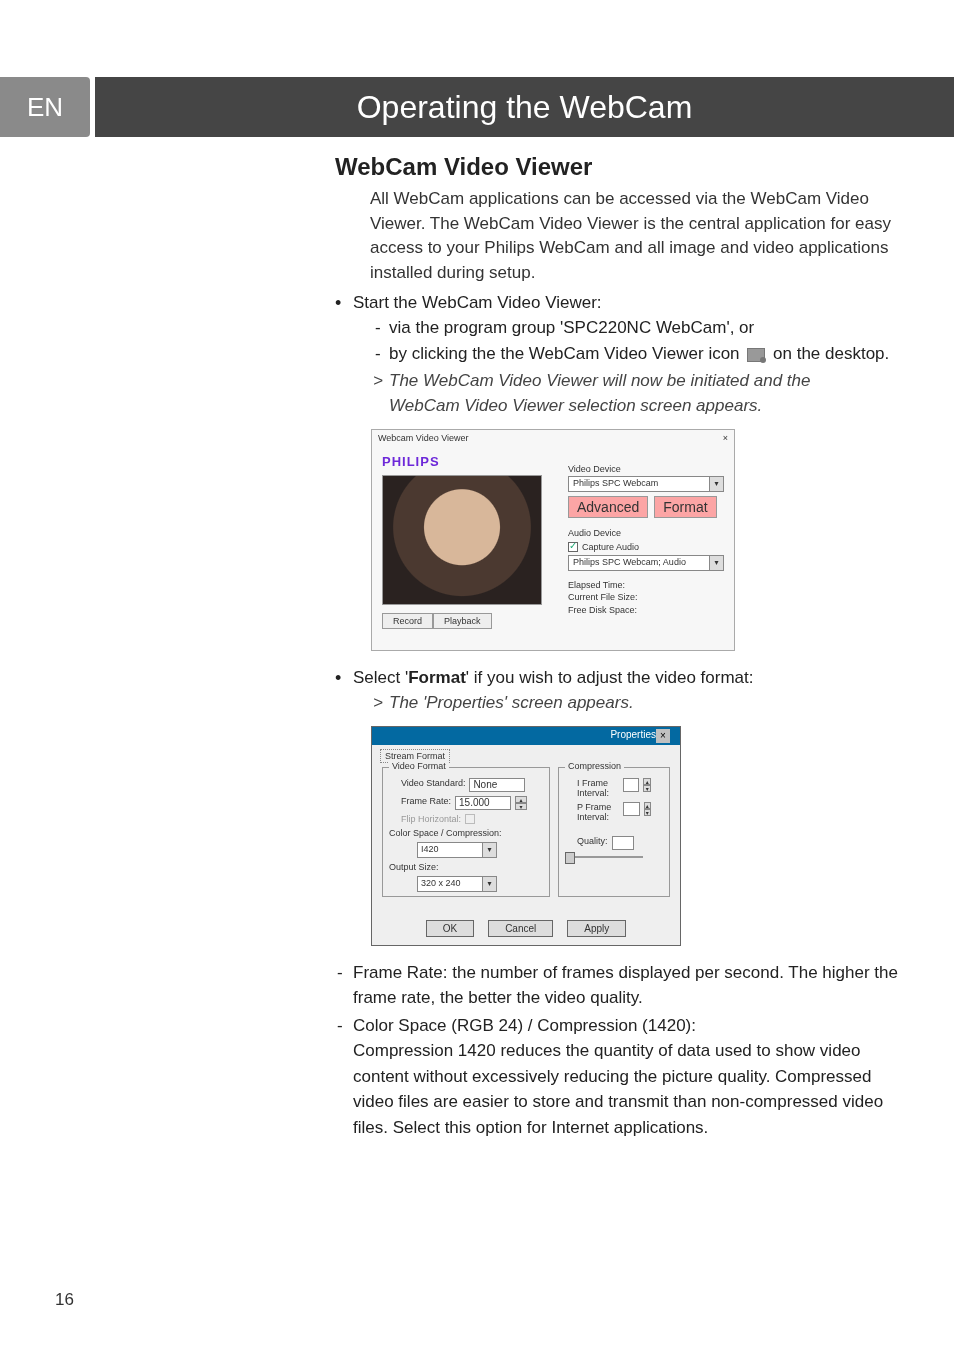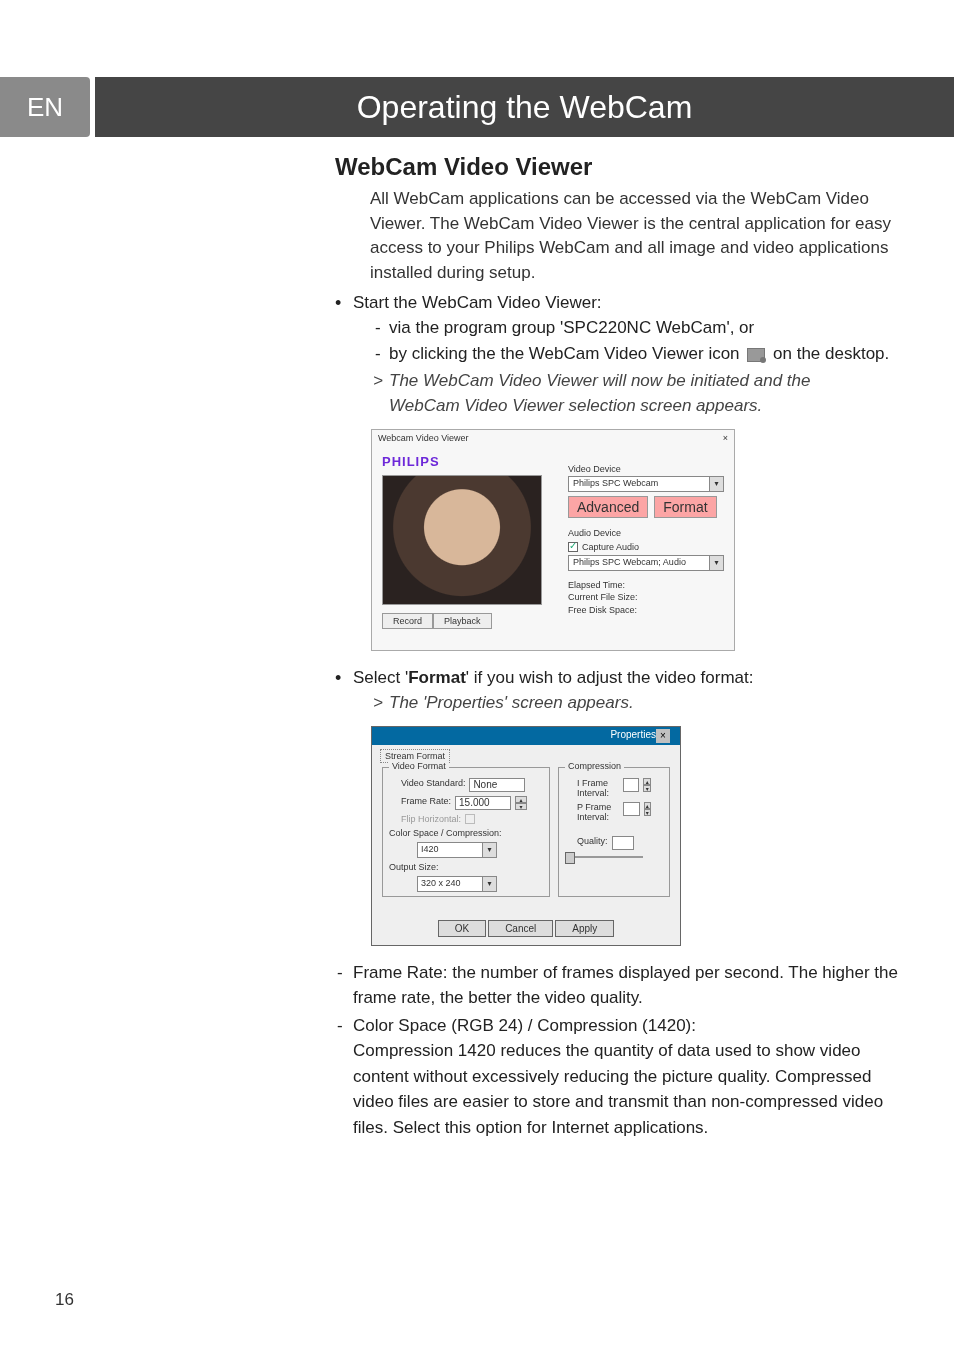--- a/index.html
+++ b/index.html
@@ -130,21 +130,21 @@
   .props .cp { left:186px; top:40px; width:112px; height:130px;}
   .props .grp .gt { position:absolute; top:-7px; left:6px; background:#efefef; padding:0 3px;}
   .props .row { display:flex; align-items:flex-start; gap:4px; margin:4px 12px;}
   .props .finput { border:1px solid #888;background:#fff;height:14px;width:56px;font-size:10px;padding:0 3px;}
   .props .spin { width:12px; display:flex; flex-direction:column;}
   .props .spin span{height:7px;border:1px solid #888;background:#ddd;font-size:6px;text-align:center;line-height:6px;}
   .props .sel { border:1px solid #888; background:#fff; height:16px; width:80px; font-size:9px; padding:1px 3px; position:relative;}
   .props .sel .dd{position:absolute;right:0;top:0;width:14px;height:14px;border-left:1px solid #888;background:#ddd;text-align:center;font-size:8px;line-height:13px;}
   .props .slider { height:2px;background:#999;width:78px;margin-top:6px;position:relative;}
   .props .slider::after{content:"";position:absolute;left:0;top:-4px;width:8px;height:10px;background:#ccc;border:1px solid #666;}
-  .props .okrow{ position:absolute; bottom:8px; left:0; right:0; display:flex; justify-content:center; gap:2px;text-align:right;}
+  .props .okrow{ position:absolute; bottom:8px; left:0; right:0; display:flex; justify-content:center; gap:14px;text-align:right;}
   .props .okrow .b { font-size:10px; padding:2px 16px; border:1px solid #666; background:#ddd;}
   .after-list { margin-top:4px;}
   .dash-item { position:relative; padding-left:18px; font-size:17px; line-height:1.5; margin-top:2px;}
   .dash-item::before { content:"-"; position:absolute; left:2px;}
   .dash-cont { padding-left:18px; font-size:17px; line-height:1.5;}
   .pagenum { position:absolute; left:55px; bottom:40px; font-size:17px; color:#333;}
   b { font-weight:700; }
 </style>
 </head>
 <body>

